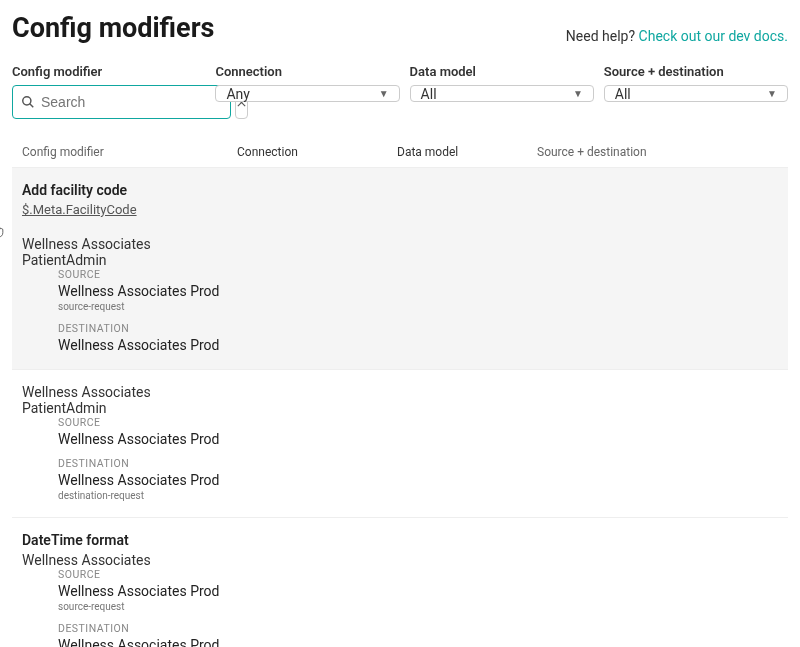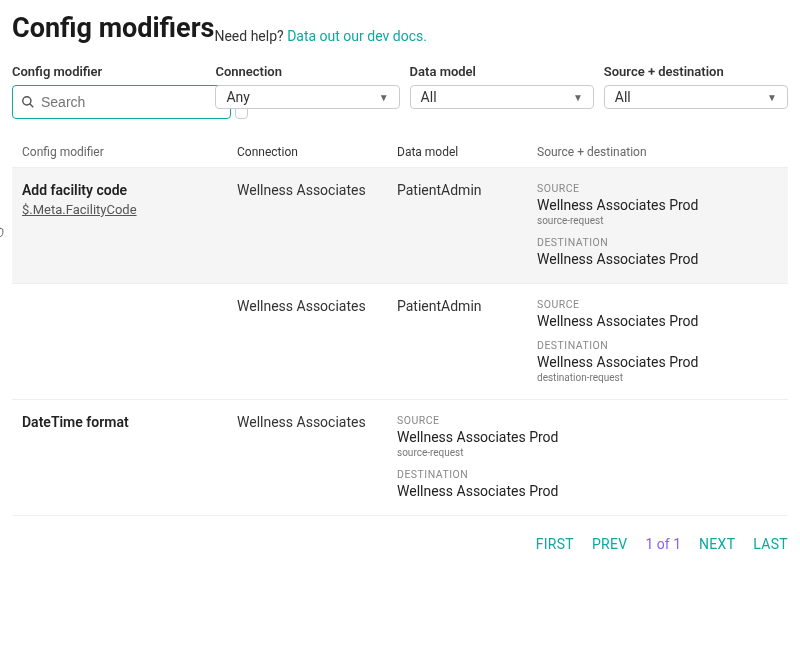--- a/index.html
+++ b/index.html
@@ -5,20 +5,21 @@
   * { box-sizing: border-box; margin: 0; padding: 0; }
   body {
     font-family: -apple-system, BlinkMacSystemFont, "Segoe UI", Roboto, "Helvetica Neue", Arial, sans-serif;
     background: #fff;
     color: #222;
     padding: 12px;
     width: 800px;
   }
   .header-row {
     display: flex;
+    justify-content: space-between;
     align-items: flex-end;
     margin-bottom: 20px;
   }
   h1 {
     font-size: 27px;
     font-weight: 700;
     color: #1a1a1a;
   }
   .help {
     font-size: 14px;
@@ -73,21 +74,21 @@
     border-radius: 4px;
     background: #fff;
     cursor: pointer;
     display: flex;
     align-items: center;
     justify-content: center;
     font-size: 14px;
     color: #555;
   }
   .select {
-    height: 24px;
+    height: 17px;
     border: 1px solid #ccc;
     border-radius: 4px;
     padding: 0 10px;
     display: flex;
     align-items: center;
     justify-content: space-between;
     font-size: 14px;
     background: #fff;
     cursor: pointer;
     color: #333;
@@ -109,26 +110,27 @@
   .col-mod { width: 215px; flex-shrink: 0; }
   .col-conn { width: 160px; flex-shrink: 0; }
   .col-dm { width: 140px; flex-shrink: 0; }
   .col-sd { flex: 1; }
   .row {
     display: flex;
     padding: 14px 10px 16px;
     border-bottom: 1px solid #eee;
     font-size: 14px;
     cursor: pointer;
+    flex-direction: column;
   }
   .row.hover { background: #f5f5f5; }
   .mod-name { font-weight: 600; color: #222; margin-bottom: 4px; }
   .mod-path { color: #555; font-size: 13px; text-decoration: underline; }
   .col-conn, .col-dm { color: #333; }
-  .sd-section { margin-bottom: 10px; }
+  .sd-section { margin-bottom: 10px; margin-left: 36px; }
   .sd-section:last-child { margin-bottom: 0; }
   .sd-label {
     font-size: 10.5px;
     letter-spacing: 0.5px;
     color: #888;
     text-transform: uppercase;
     margin-bottom: 2px;
   }
   .sd-value { color: #222; }
   .sd-sub { font-size: 10px; color: #777; margin-top: 2px; }
@@ -149,21 +151,21 @@
     font-size: 13px;
     color: #444;
   }
 </style>
 </head>
 <body>
 
 <div class="header-row">
   <h1>Config modifiers</h1>
   <div class="help">
-    <span>Need help? </span><a href="#">Data out our dev docs.</a>
+    <span>Need help? </span><a href="#">Check out our dev docs.</a>
   </div>
 </div>
 
 <div class="filters">
   <div class="filter" style="flex:1.05">
     <label>Config modifier</label>
     <div class="search-wrap">
       <div class="search-box">
         <svg width="14" height="14" viewBox="0 0 24 24" fill="none" stroke="#555" stroke-width="2.5">
             <circle cx="10" cy="10" r="7"></circle>

